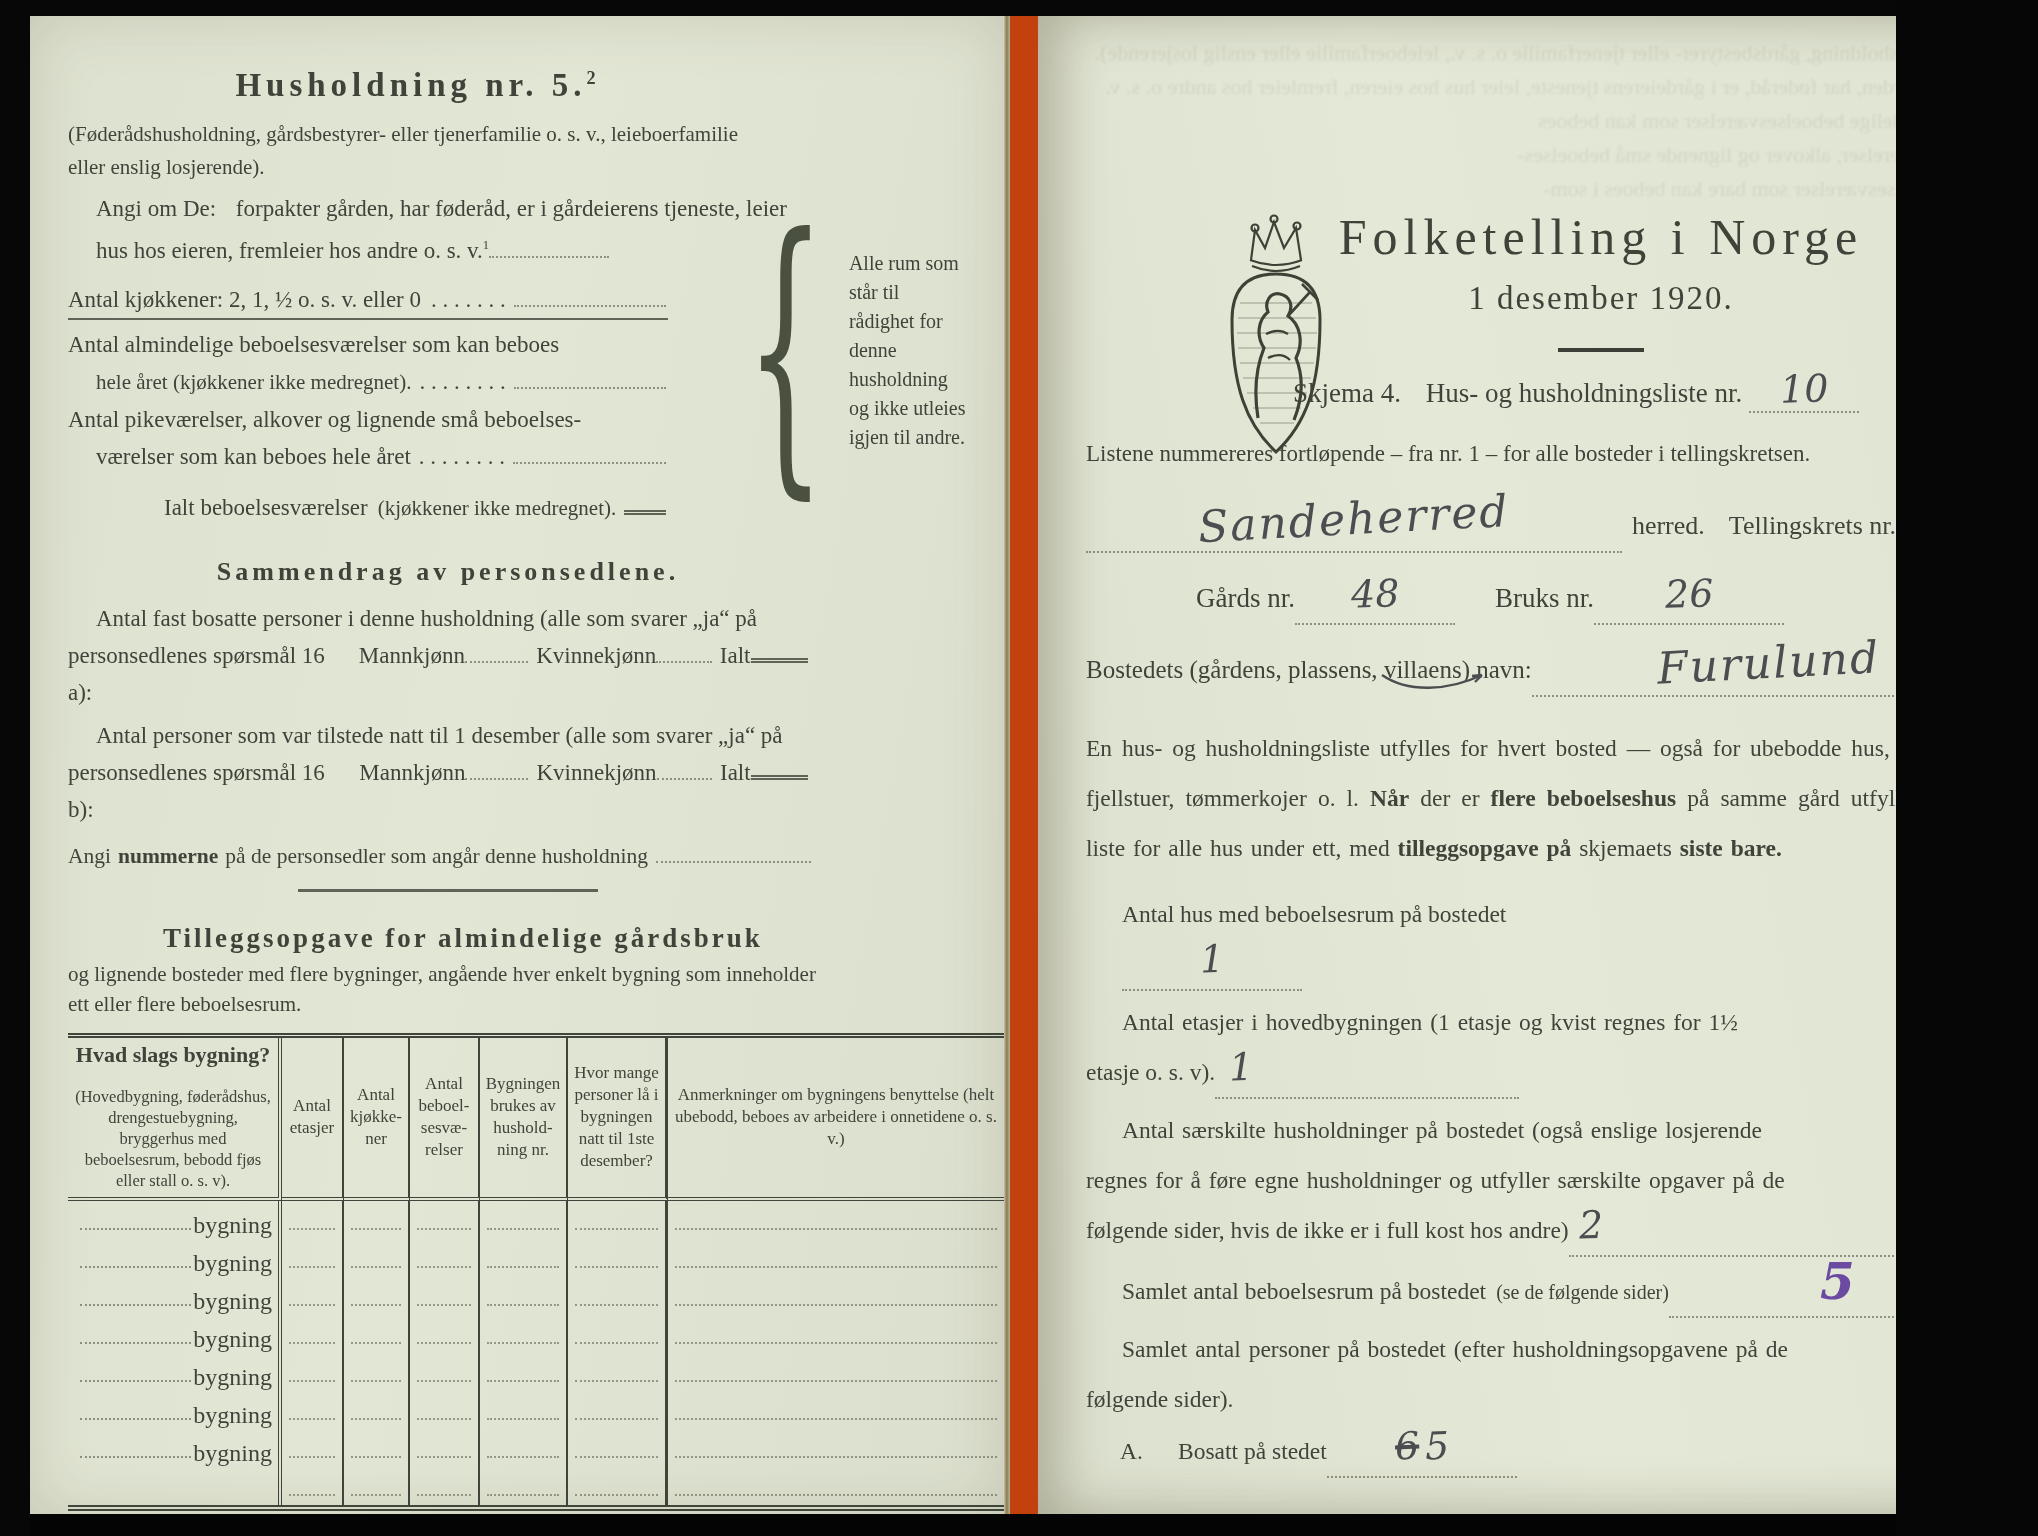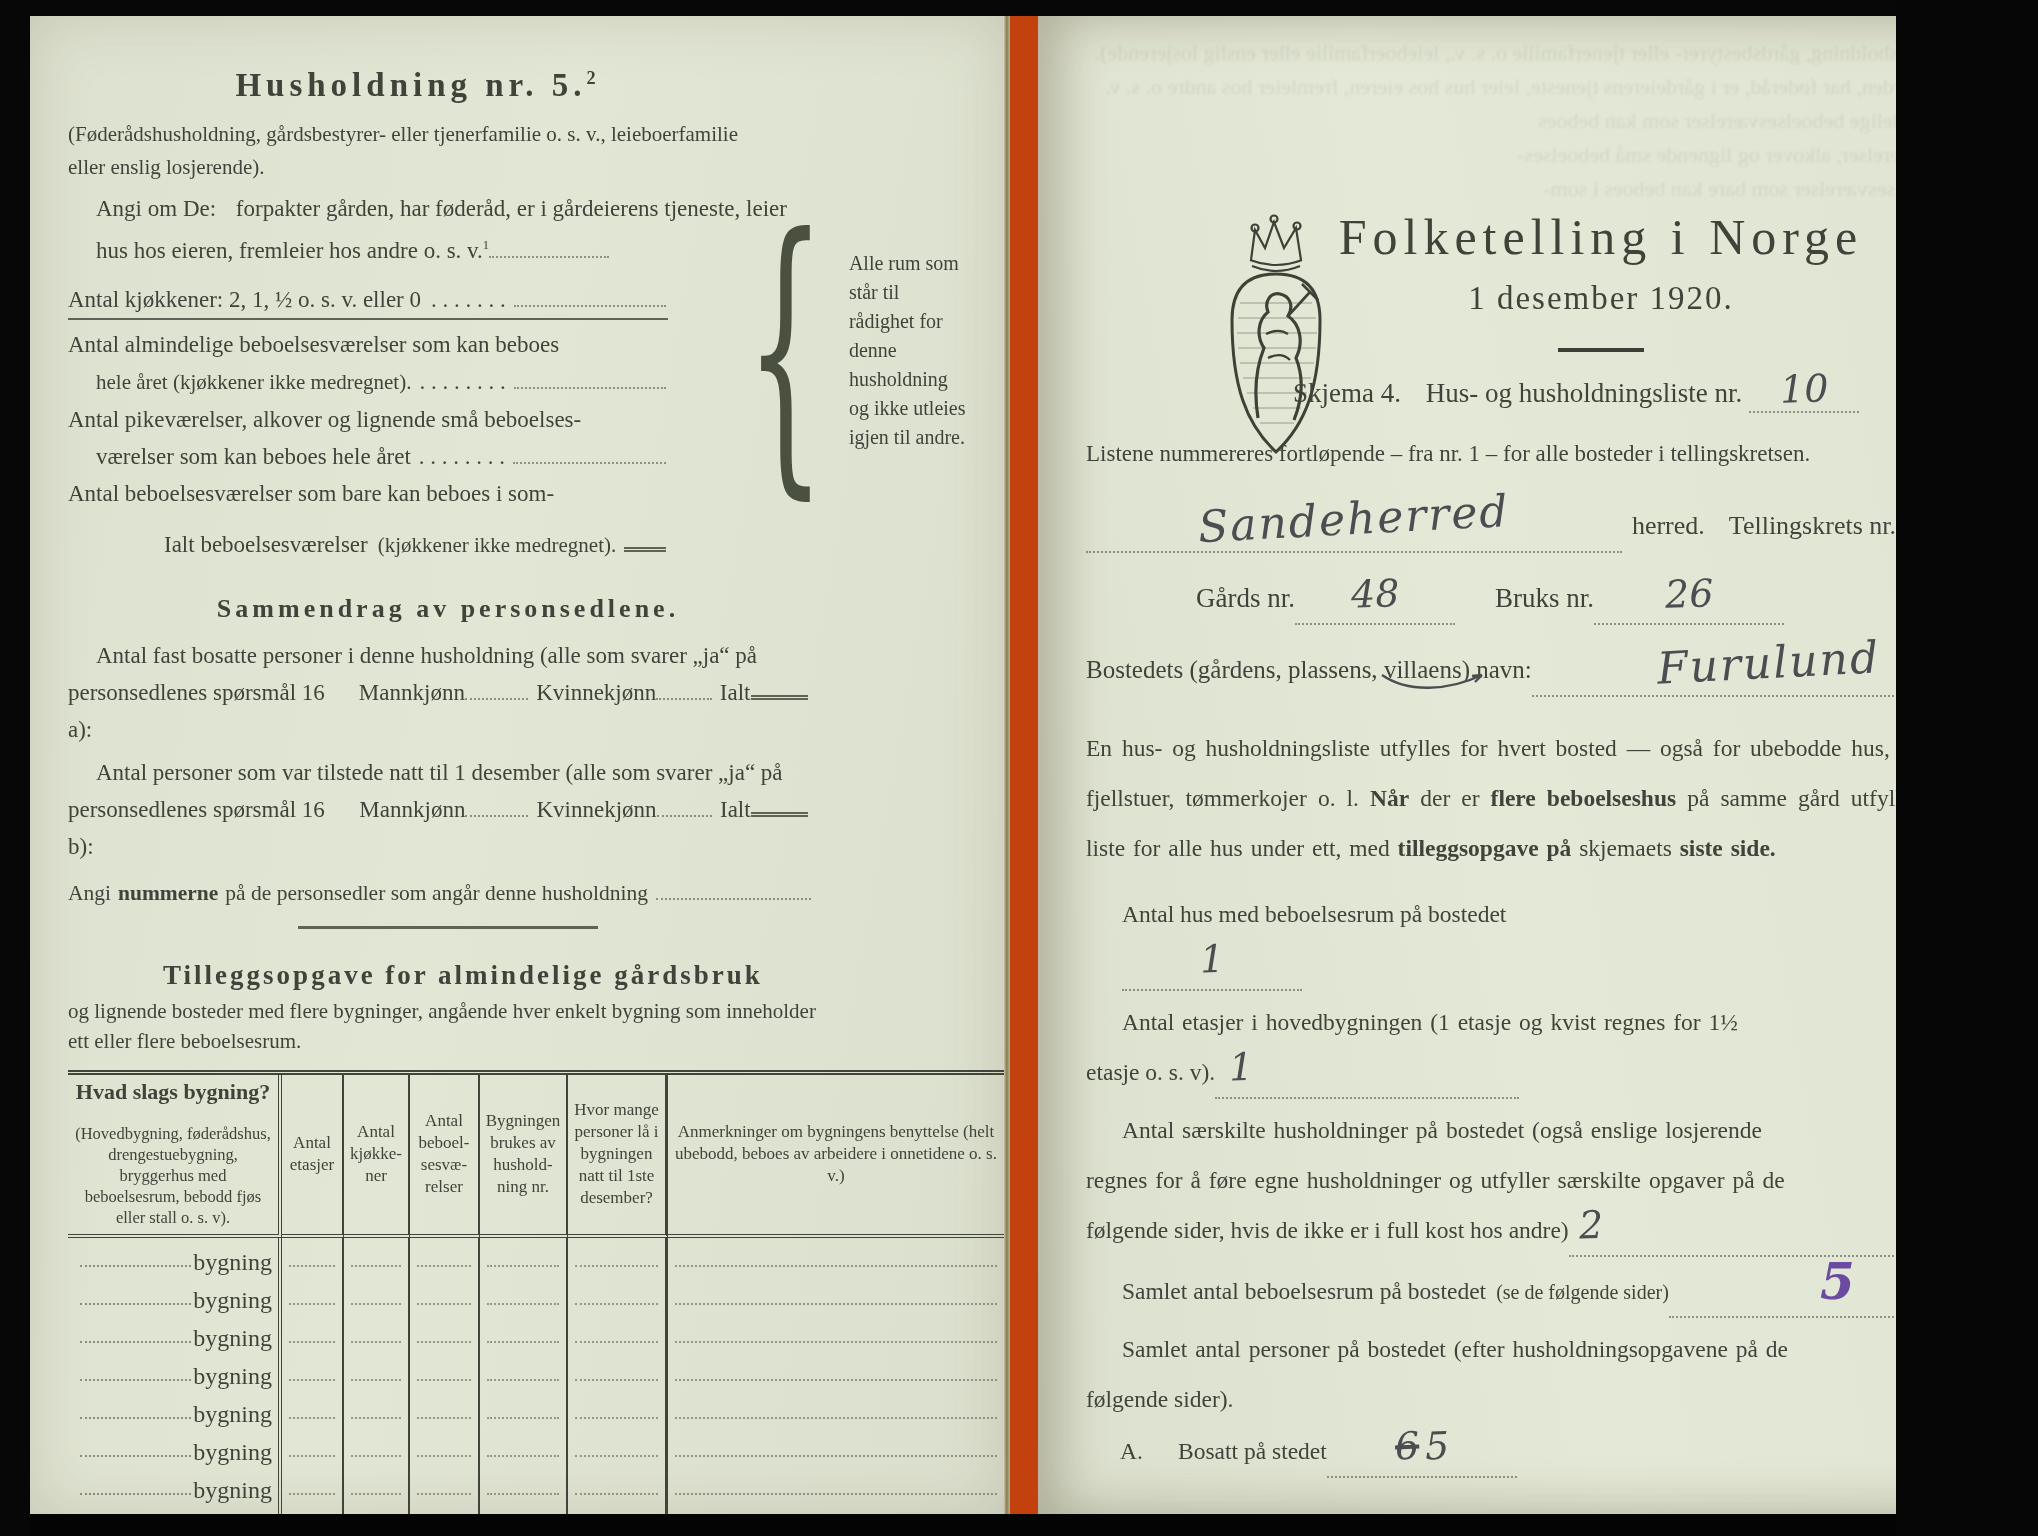--- a/index.html
+++ b/index.html
@@ -113,21 +113,20 @@
       <div class="lp-q">
         <div>Antal pikeværelser, alkover og lignende små beboelses-</div>
         <div class="row indent" style="width:572px;">
           <span>værelser som kan beboes hele året</span>
           <span style="margin-left:8px;">. . . . . . . .</span>
           <span class="fl"></span>
         </div>
       </div>
 
       <div class="lp-q">
-        <div>Antal beboelsesværelser som bare kan beboes i som-</div>
       </div>
 
       <div class="row lp-q" style="margin-top:14px;width:600px;">
         <span style="margin-left:96px;">Ialt beboelsesværelser</span>
         <span style="font-size:21px;margin-left:10px;">(kjøkkener ikke medregnet).</span>
         <span class="fl dbl"></span>
       </div>
 
       <div class="brace-wrap">
         <span class="brace">{</span>
@@ -332,21 +331,21 @@
 
       <div class="qline" style="margin-top:18px;font-size:25px;">
         <span><span>Bostedets (gårdens, plassens,</span>
           <span style="position:relative;display:inline-block;"><span>villaens</span><svg width="120" height="26" viewBox="0 0 120 26" style="position:absolute;left:-6px;top:24px;">
                 <path d="M4,6 C30,24 70,22 104,6 M104,6 l-10,1 M104,6 l-7,7" stroke="#4a4e50" stroke-width="2.4" fill="none"></path>
               </svg></span><span>) navn:</span></span>
         <span class="fl-i" style="flex:1;text-align:center;"><span class="hw hw-big">Furulund</span></span>
       </div>
 
       <div class="just" style="margin-top:26px;">
-        <span>En hus- og husholdningsliste utfylles for hvert bosted — også for ubebodde hus, bortsett fra fjellstuer, tømmerkojer o. l. </span><b>Når</b><span> der er </span><b>flere beboelseshus</b><span> på samme gård utfylles bare én liste for alle hus under ett, med </span><b>tilleggsopgave på</b><span> skjemaets </span><b>siste side.</b>
+        <span>En hus- og husholdningsliste utfylles for hvert bosted — også for ubebodde hus, bortsett fra fjellstuer, tømmerkojer o. l. </span><b>Når</b><span> der er </span><b>flere beboelseshus</b><span> på samme gård utfylles bare én liste for alle hus under ett, med </span><b>tilleggsopgave på</b><span> skjemaets </span><b>siste bare.</b>
       </div>
 
 
       <div class="qline" style="margin-top:16px;padding-left:36px;flex-direction:column;">
         <span>Antal hus med beboelsesrum på bostedet</span>
         <span class="fl-i" style="width:180px;text-align:center;"><span class="hw hw-num">1</span></span>
       </div>
 
       <div style="margin-top:6px;">
         <div class="just" style="text-indent:36px;">Antal etasjer i hovedbygningen (1 etasje og kvist regnes for 1½</div>

